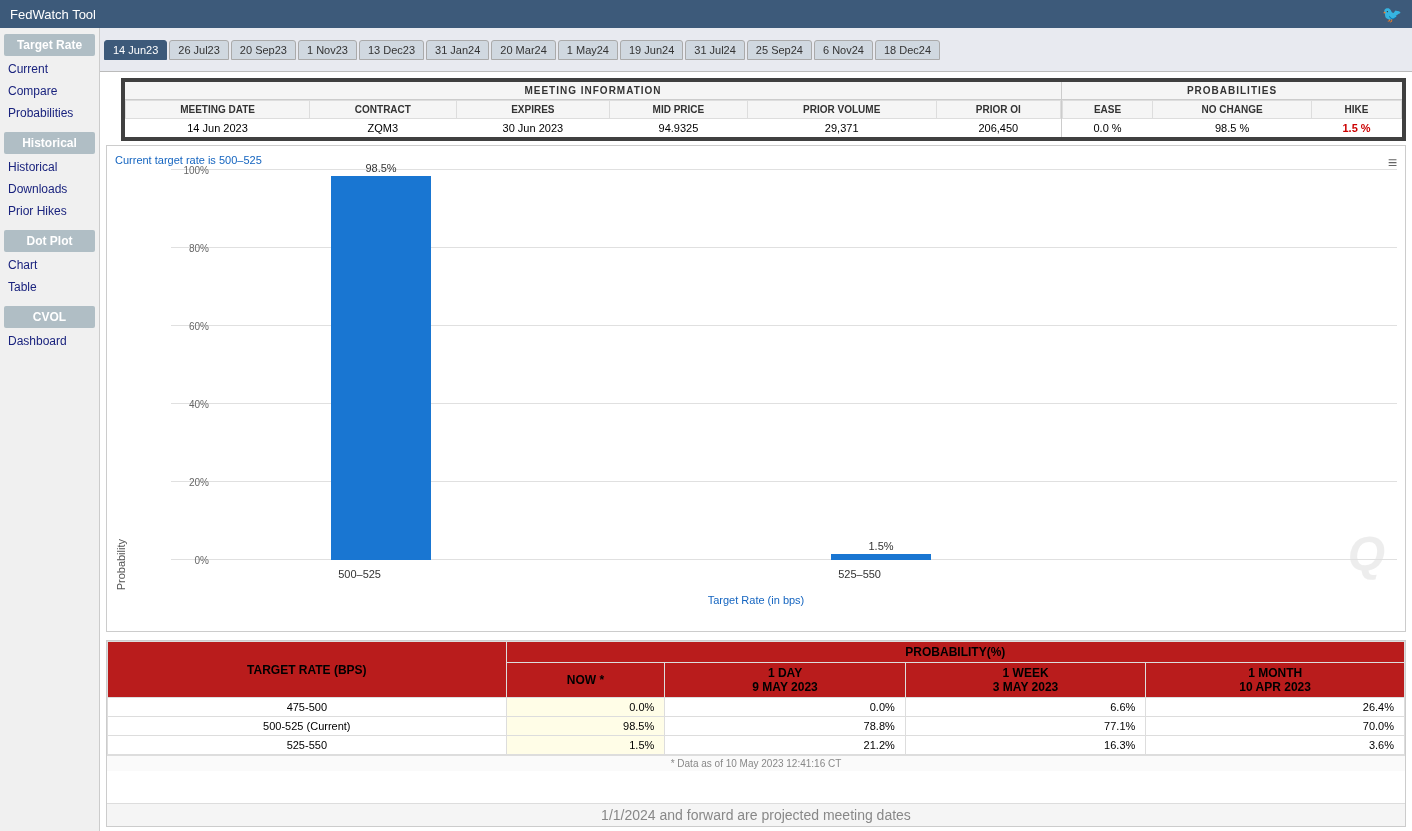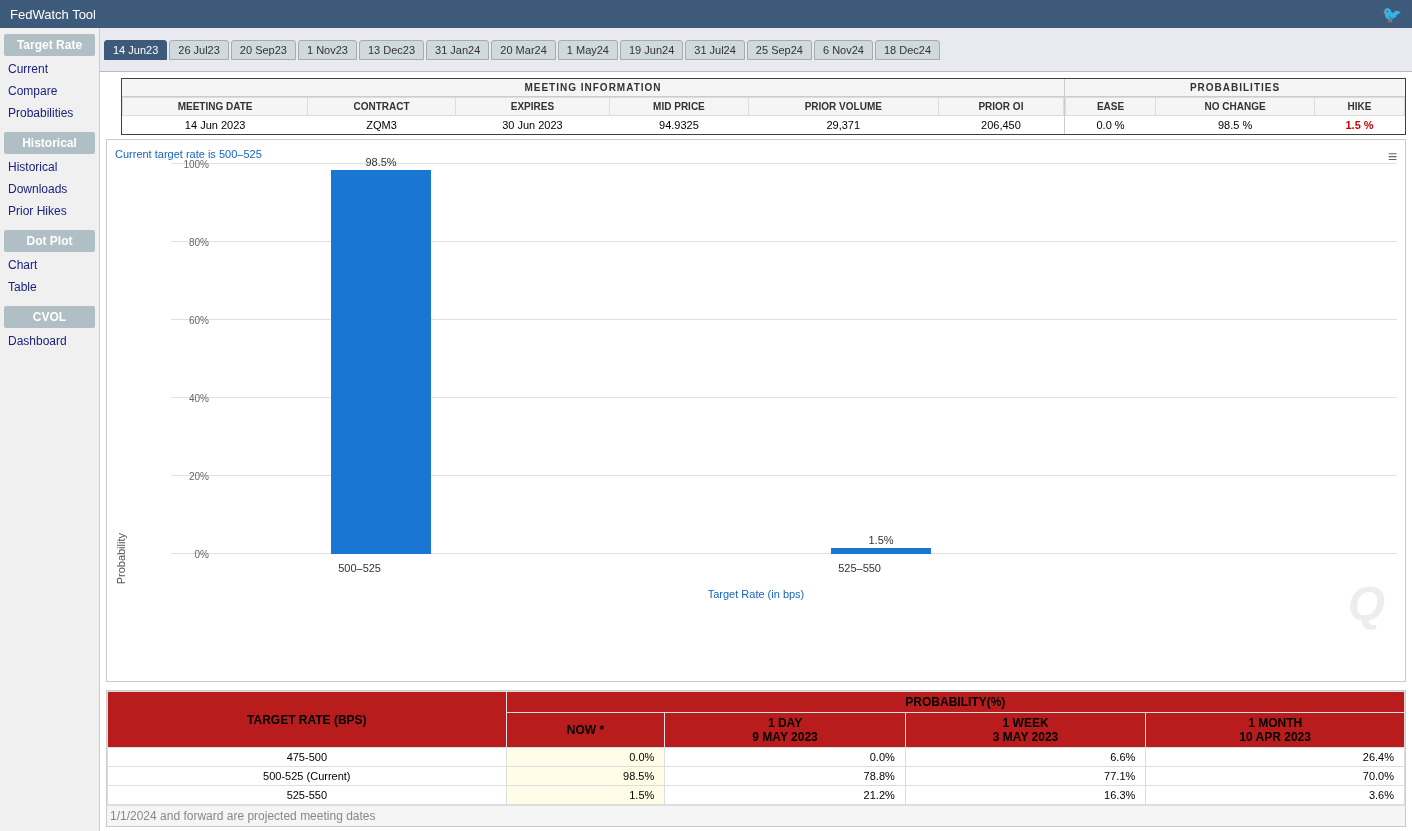--- a/index.html
+++ b/index.html
@@ -81,21 +81,21 @@
       flex: 1;
       display: flex;
       flex-direction: column;
       overflow: hidden;
     }
 
     
     #top-info {
       display: flex;
       margin: 6px 6px 0 21px;
-      border: 1px solid #404040;
+      border: 4px solid #404040;
     }
     #meeting-table-wrap {
       flex: 1;
       border-right: 1px solid #ccc;
     }
     #probabilities-wrap {
       width: 340px;
     }
     .info-header {
       background: #f5f5f5;
@@ -259,26 +259,27 @@
     .now-cell { background: #fffde7; }
     .footer-note {
       text-align: center;
       font-size: 10px;
       color: #888;
       padding: 2px;
       background: #fafafa;
       border-top: 1px solid #ddd;
     }
     .projected-note {
-      text-align: left;
-      font-size: 12px;
+      text-align: center;
+      font-size: 14px;
       color: #888;
       padding: 3px;
       background: #f5f5f5;
       border-top: 1px solid #ddd;
+      margin-top: 32px;
     }
   </style>
 </head>
 <body>
 
 <div id="app">
 
   <div id="titlebar">
     <span>FedWatch Tool</span>
     <span style="font-size:16px;">🐦</span>
@@ -455,18 +456,19 @@
     </tr>
               <tr>
       <td class="td-left">525-550</td>
       <td class="td-right now-cell">1.5%</td>
       <td class="td-right">21.2%</td>
       <td class="td-right">16.3%</td>
       <td class="td-right">3.6%</td>
     </tr>
             </tbody>
         </table>
+        <div class="footer-note">* Data as of 10 May 2023 12:41:16 CT</div>
         <div class="projected-note">1/1/2024 and forward are projected meeting dates</div>
       </div>
 
     </div>
   </div>
 </div>
 
 </body></html>

